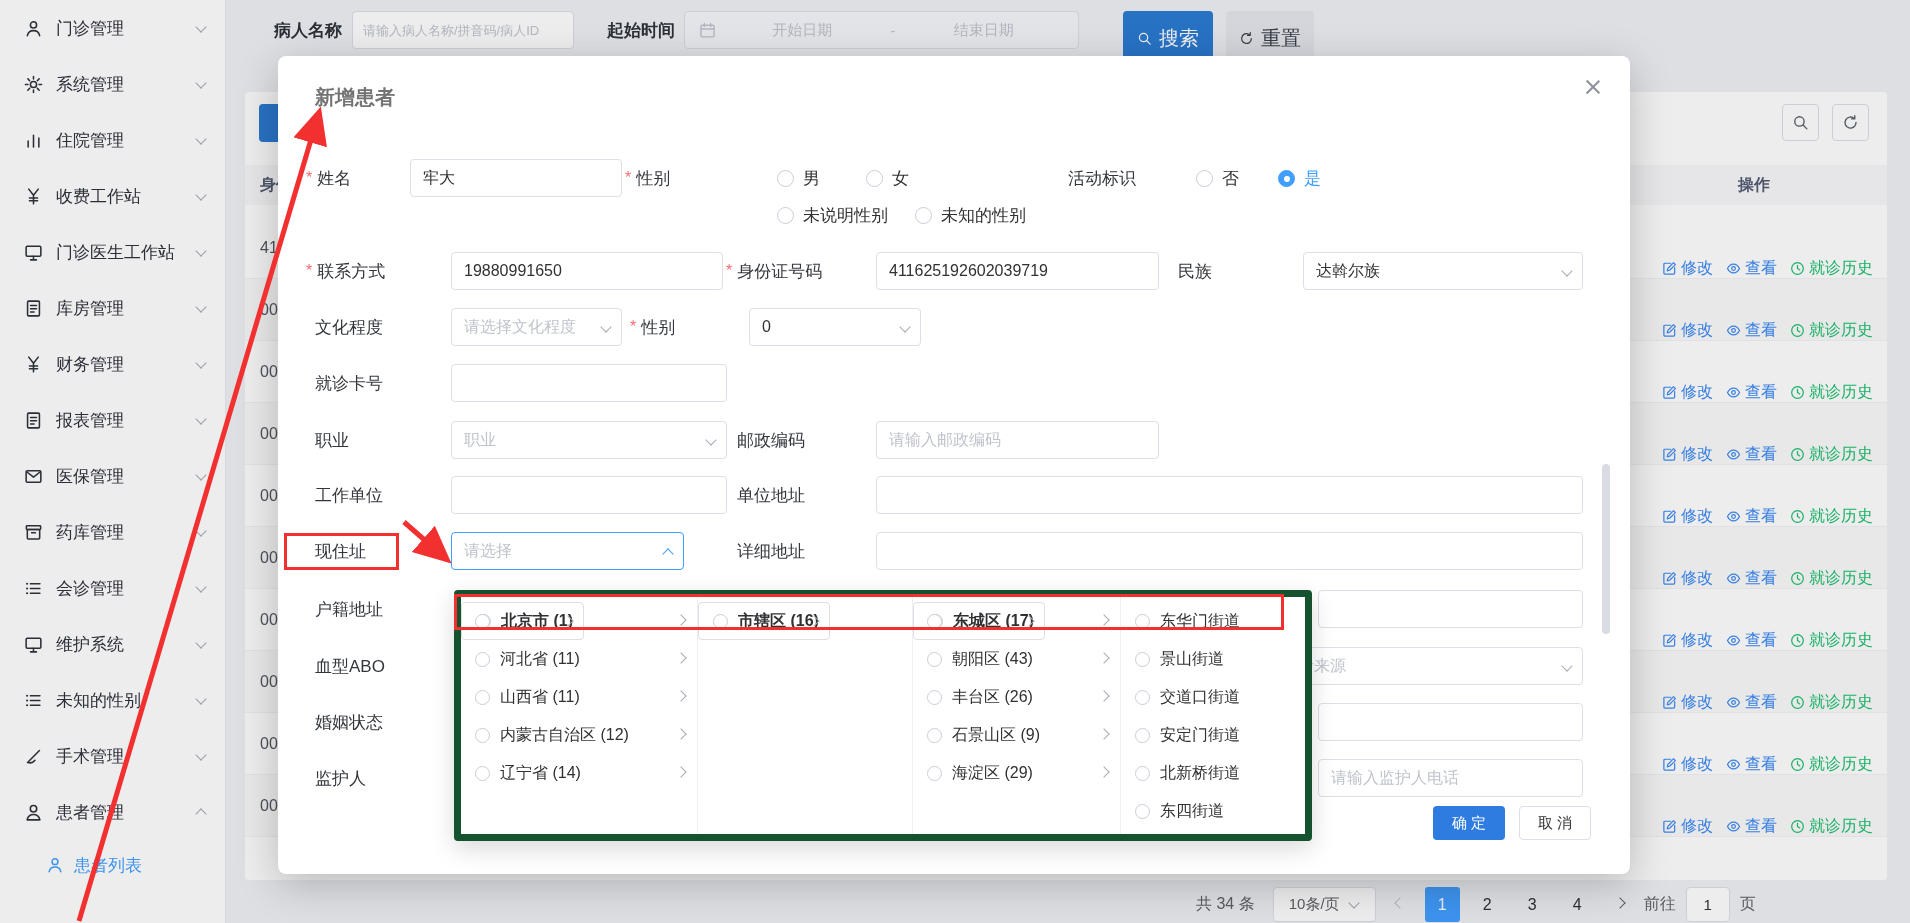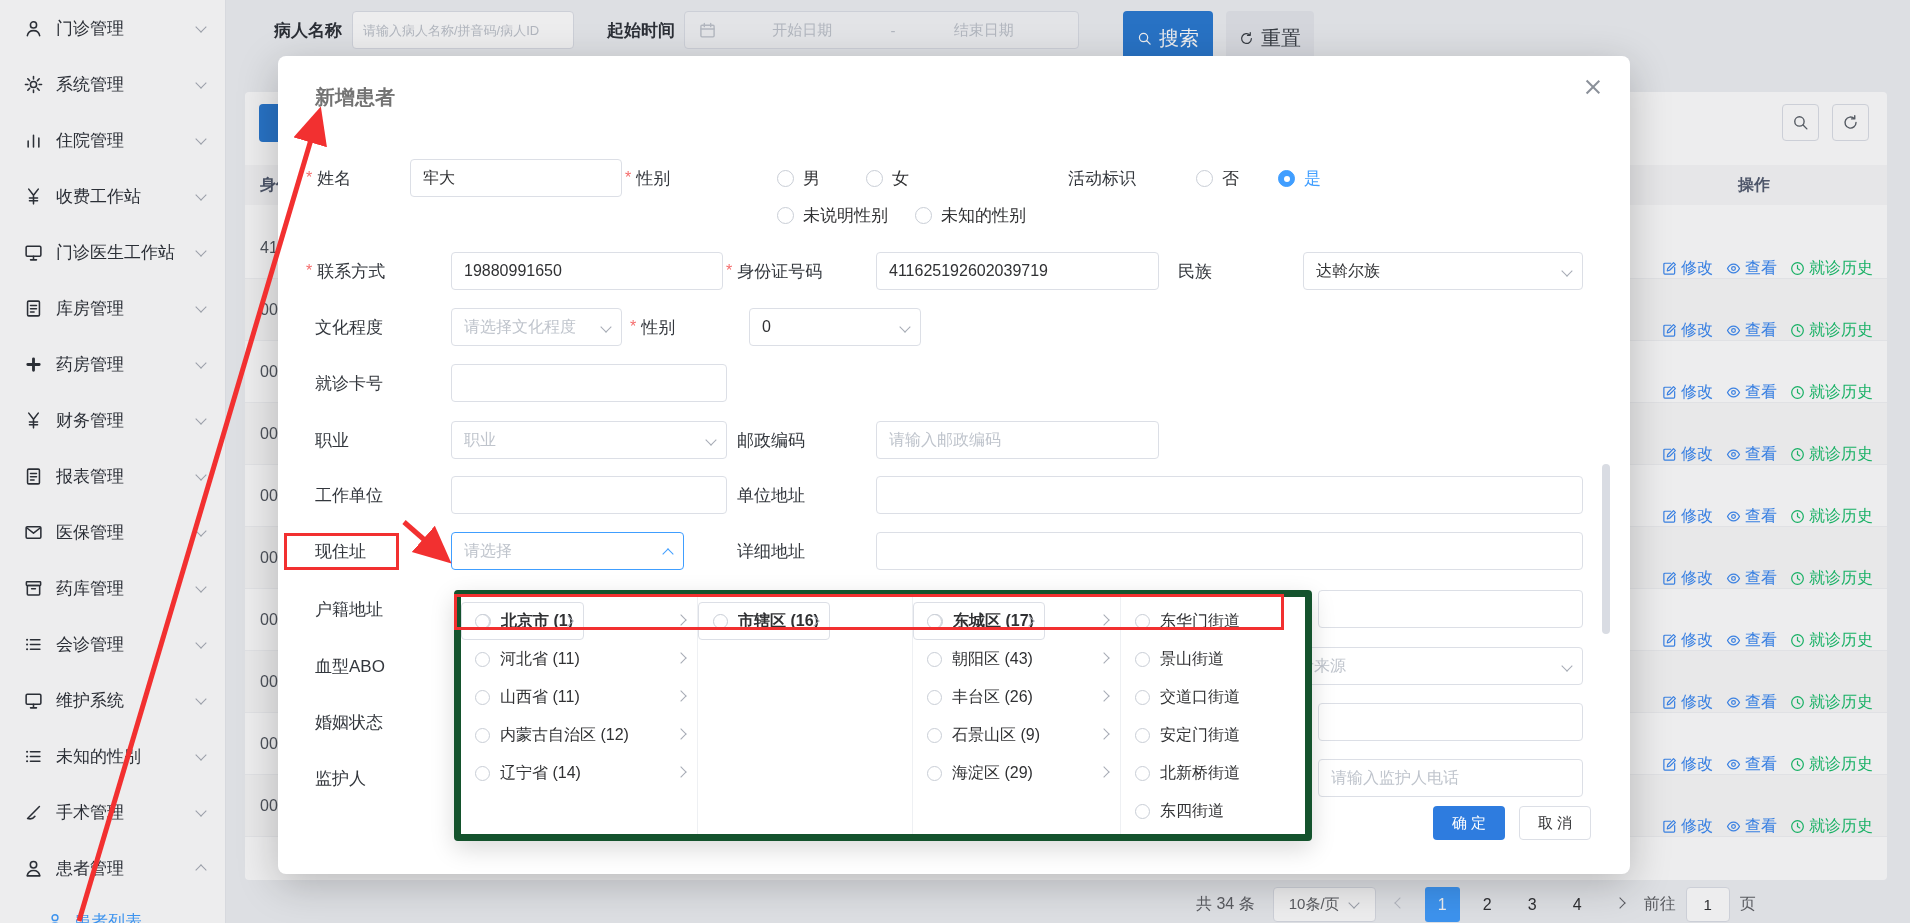--- a/index.html
+++ b/index.html
@@ -167,29 +167,20 @@
         <span class="chev "></span>
       </div>
       <div class="side-item">
         <span class="ic">
           <svg viewBox="0 0 16 16">
             <rect x="3" y="1.8" width="10" height="12.4" rx="1"></rect>
             <path d="M5.5 5.5h5M5.5 8.2h5M5.5 10.9h3"></path>
           </svg>
         </span>
         <span class="side-label">库房管理</span>
-        <span class="chev "></span>
-      </div>
-      <div class="side-item">
-        <span class="ic">
-          <svg viewBox="0 0 16 16">
-            <path d="M8 3.2v9.6M3.2 8h9.6" stroke-width="2.4"></path>
-          </svg>
-        </span>
-        <span class="side-label">药房管理</span>
         <span class="chev "></span>
       </div>
       <div class="side-item">
         <span class="ic">
           <svg viewBox="0 0 16 16">
             <path d="M4 1.8 8 7l4-5.2M8 7v7.2M4.6 9.2h6.8M4.6 11.6h6.8"></path>
           </svg>
         </span>
         <span class="side-label">财务管理</span>
         <span class="chev "></span>

